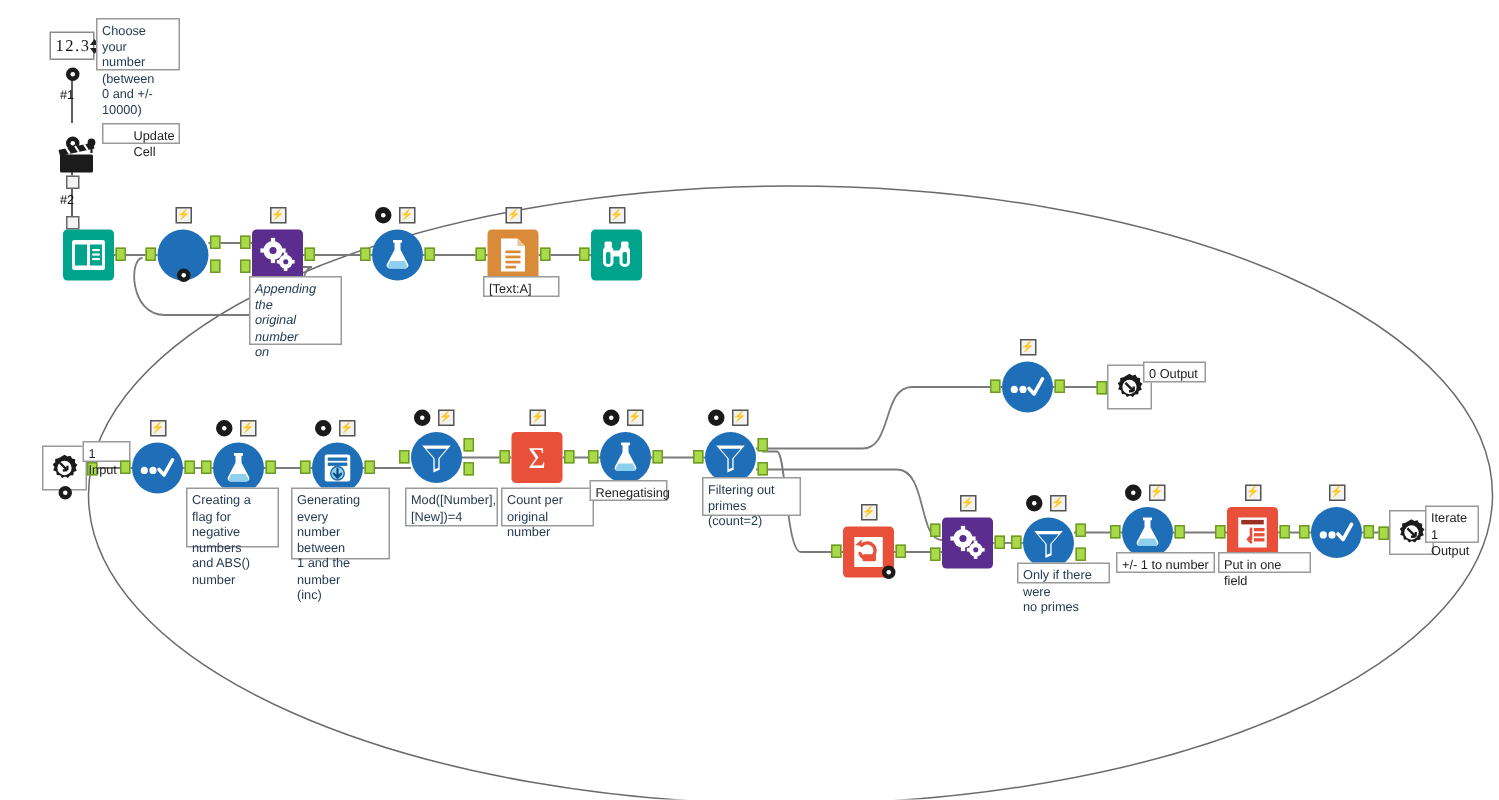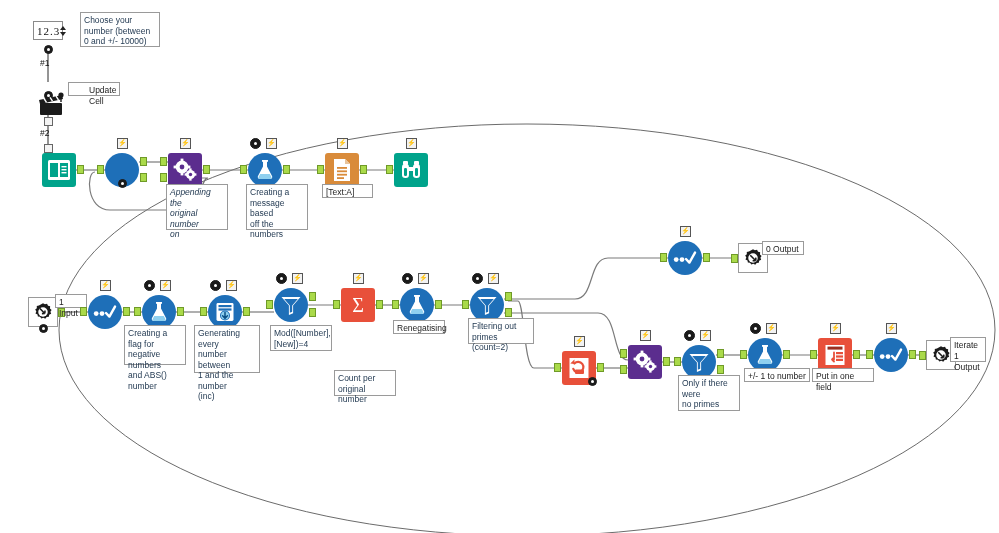--- a/index.html
+++ b/index.html
@@ -151,21 +151,21 @@
     </g>
   </svg>
 
   <div class="spinner" style="left:33px;top:21px;width:30px;height:19px;">
     <span class="val">12.3</span>
     <span class="arrows">
         <i class="up"></i>
         <i class="dn"></i>
       </span>
   </div>
-  <div class="note" style="left:80px;top:12px;width:80px;height:35px;">Choose your
+  <div class="note" style="left:64px;top:12px;width:56px;height:35px;">Choose your
 number (between
 0 and +/- 10000)</div>
 
   <div class="ianchor round" style="left:44px;top:45px;"></div>
   <div class="ifnum" style="left:40px;top:58px;">#1</div>
   <div class="ianchor round" style="left:44px;top:91px;"></div>
 
   <div class="tool" style="left:34px;top:92px;width:34px;height:26px;">
     <div class="body" style="background:transparent;width:34px;height:26px;">
       <svg width="34" height="26" viewBox="0 0 34 26">
@@ -250,23 +250,20 @@
         <path d="M9 2 h4 v5.5 l5 9.5 a2 2 0 0 1 -1.8 3 H5.8 A2 2 0 0 1 4 17 l5 -9.5 z" fill="#ffffff"></path>
         <path d="M6.2 15 h9.6 l1.6 3 a1.4 1.4 0 0 1 -1.3 2 H5.9 A1.4 1.4 0 0 1 4.6 18 z" fill="#8fd0ef"></path>
         <rect x="8" y="1" width="6" height="1.8" fill="#ffffff"></rect>
       </svg>
     </div>
     <span class="nub in" style="top:12px;"></span>
     <span class="nub out" style="top:12px;"></span>
     <span class="badge dot" style="left:2px;top:-15px;"></span>
     <span class="badge" style="left:18px;top:-15px;">⚡</span>
   </div>
-  <div class="note" style="left:246px;top:184px;width:62px;height:46px;">Creating a
-message based
-off the numbers</div>
 
   <div class="tool sq" style="left:325px;top:153px;">
     <div class="body" style="background:#d98b3a;">
       <svg width="22" height="24" viewBox="0 0 22 24">
         <path d="M3 1 h11 l5 5 v17 H3 z" fill="#ffffff"></path>
         <path d="M14 1 l5 5 h-5 z" fill="#e8c49a"></path>
         <g fill="#d98b3a">
             <rect x="6" y="9" width="10" height="1.8"></rect>
             <rect x="6" y="12.4" width="10" height="1.8"></rect>
             <rect x="6" y="15.8" width="10" height="1.8"></rect>
@@ -383,21 +380,21 @@
   <div class="tool sq" style="left:341px;top:288px;">
     <div class="body" style="background:#e8503a;">
       <svg width="22" height="22" viewBox="0 0 22 22">
         <text x="11" y="18" text-anchor="middle" font-family="'Liberation Serif', serif" font-size="20" fill="#ffffff">Σ</text>
       </svg>
     </div>
     <span class="nub in" style="top:12px;"></span>
     <span class="nub out" style="top:12px;"></span>
     <span class="badge" style="left:12px;top:-15px;">⚡</span>
   </div>
-  <div class="note" style="left:334px;top:325px;width:62px;height:26px;margin-top:45px;">Count per
+  <div class="note" style="left:334px;top:325px;width:62px;height:26px;">Count per
 original number</div>
 
   <div class="tool circ" style="left:400px;top:288px;">
     <div class="body" style="background:#1e6fb8;">
       <svg width="22" height="22" viewBox="0 0 22 22">
         <path d="M9 2 h4 v5.5 l5 9.5 a2 2 0 0 1 -1.8 3 H5.8 A2 2 0 0 1 4 17 l5 -9.5 z" fill="#ffffff"></path>
         <path d="M6.2 15 h9.6 l1.6 3 a1.4 1.4 0 0 1 -1.3 2 H5.9 A1.4 1.4 0 0 1 4.6 18 z" fill="#8fd0ef"></path>
         <rect x="8" y="1" width="6" height="1.8" fill="#ffffff"></rect>
       </svg>
     </div>
@@ -495,21 +492,21 @@
         <path d="M2.5 3 h19 l-7.4 8.6 v7.6 l-4.2 1.8 v-9.4 z" fill="#ffffff"></path>
         <path d="M5.2 5.1 h13.6 l-5.6 6.5 v6.2 l-2.4 1 v-7.2 z" fill="#1e6fb8"></path>
       </svg>
     </div>
     <span class="nub in" style="top:12px;"></span>
     <span class="nub out" style="top:4px;"></span>
     <span class="nub out" style="top:20px;"></span>
     <span class="badge dot" style="left:2px;top:-15px;"></span>
     <span class="badge" style="left:18px;top:-15px;">⚡</span>
   </div>
-  <div class="note" style="left:678px;top:375px;width:62px;height:36px;">Only if there were
+  <div class="note" style="left:678px;top:375px;width:62px;height:14px;">Only if there were
 no primes</div>
 
   <div class="tool circ" style="left:748px;top:338px;">
     <div class="body" style="background:#1e6fb8;">
       <svg width="22" height="22" viewBox="0 0 22 22">
         <path d="M9 2 h4 v5.5 l5 9.5 a2 2 0 0 1 -1.8 3 H5.8 A2 2 0 0 1 4 17 l5 -9.5 z" fill="#ffffff"></path>
         <path d="M6.2 15 h9.6 l1.6 3 a1.4 1.4 0 0 1 -1.3 2 H5.9 A1.4 1.4 0 0 1 4.6 18 z" fill="#8fd0ef"></path>
         <rect x="8" y="1" width="6" height="1.8" fill="#ffffff"></rect>
       </svg>
     </div>

